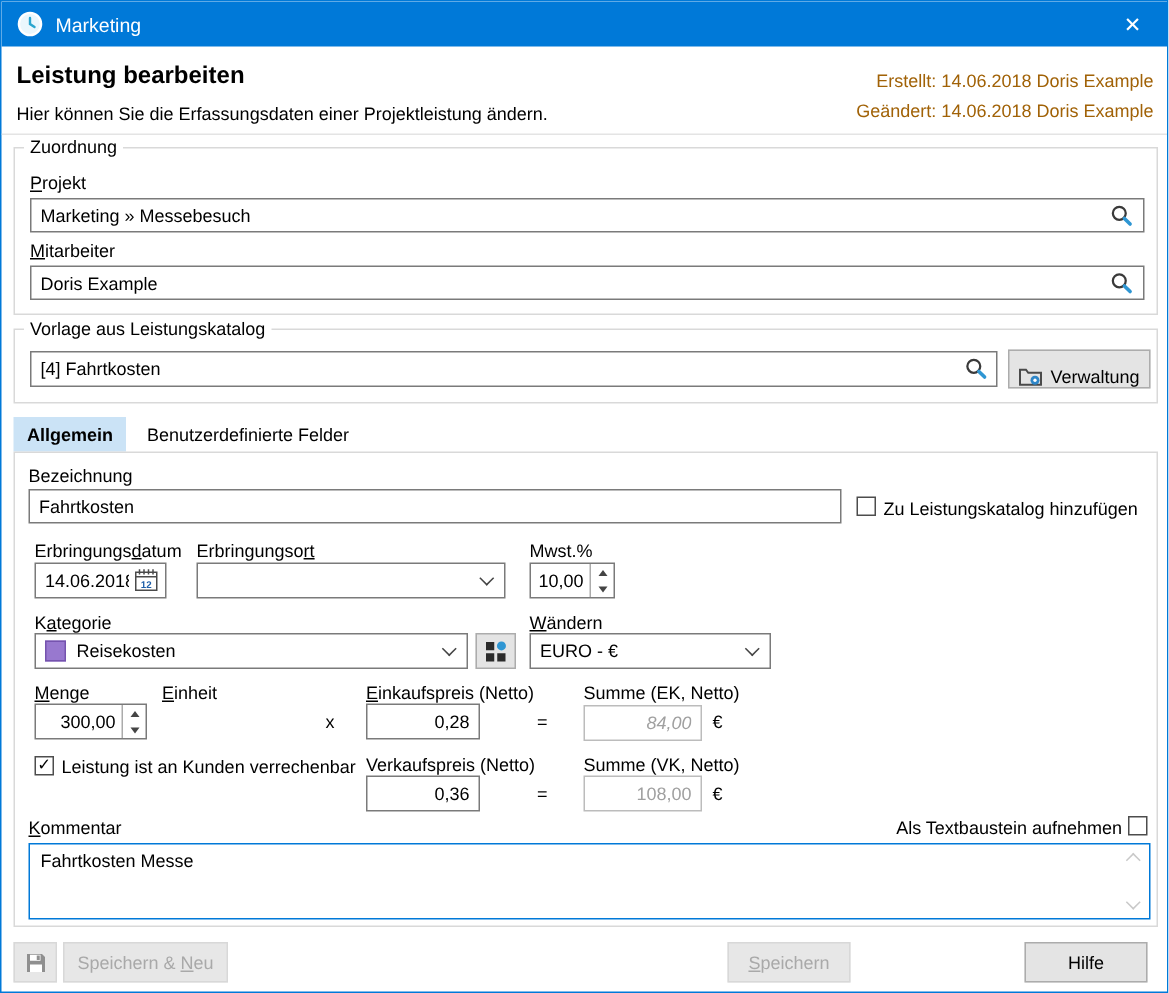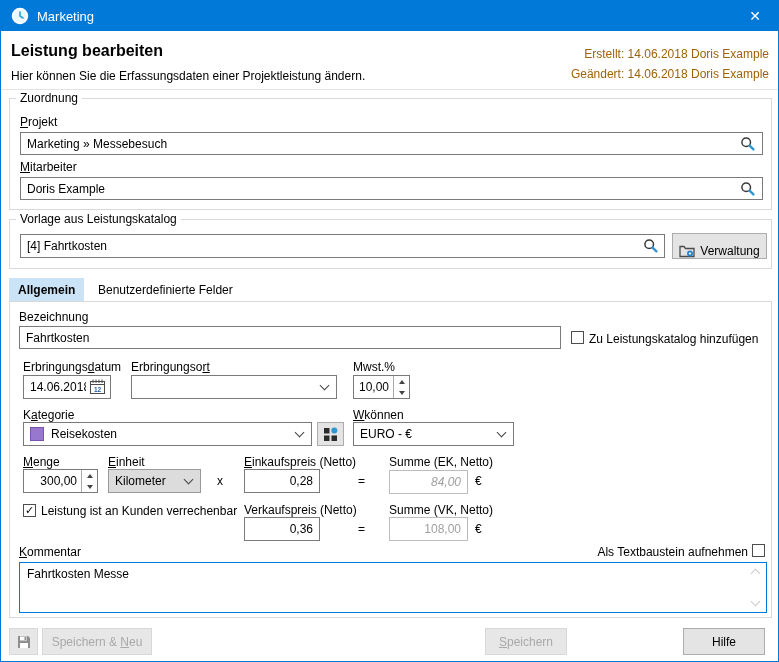--- a/index.html
+++ b/index.html
@@ -169,44 +169,40 @@
     </div>
     <div class="btn" style="left:307px; top:120px; width:27px; height:24px;">
       <svg width="15" height="15" viewBox="0 0 15 15">
         <rect x="1" y="1" width="5.5" height="5.5" fill="#2b2b2b"></rect>
         <rect x="1" y="8.5" width="5.5" height="5.5" fill="#2b2b2b"></rect>
         <rect x="8.5" y="8.5" width="5.5" height="5.5" fill="#2b2b2b"></rect>
         <circle cx="11.3" cy="3.6" r="3" fill="#2f96d3"></circle>
       </svg>
     </div>
 
-    <span class="lbl" style="left:343px; top:106px;"><span></span><span class="accel">W</span><span>können</span></span>
+    <span class="lbl" style="left:343px; top:106px;"><span></span><span class="accel">W</span><span>ändern</span></span>
     <div class="combo" style="left:343px; top:120px; width:161px; height:24px;">
       <span>EURO - €</span>
       <span class="chev"></span>
     </div>
 
     <span class="lbl bold" style="left:13px; top:153px;"><span></span><span class="accel">M</span><span>enge</span></span>
     <div class="spin" style="left:13px; top:167px; width:75px; height:24px;">
       <span class="num">300,00</span>
       <span class="spin-btns">
         <div>
             <span class="tri-up"></span>
           </div>
         <div>
             <span class="tri-dn"></span>
           </div>
       </span>
     </div>
 
     <span class="lbl" style="left:98px; top:153px;"><span></span><span class="accel">E</span><span>inheit</span></span>
-    <div class="combo gray" style="left:98px; top:167px; width:93px; height:24px;">
-      <span>Kilometer</span>
-      <span class="chev"></span>
-    </div>
     <span class="lbl" style="left:207px; top:172px;">x</span>
 
     <span class="lbl" style="left:234px; top:153px;"><span></span><span class="accel">E</span><span>inkaufspreis (Netto)</span></span>
     <input class="tb rt" style="left: 234px; top: 167px; width: 76px; height: 24px;" value="0,28">
     <span class="lbl" style="left:348px; top:172px;">=</span>
 
     <span class="lbl" style="left:379px; top:153px;">Summe (EK, Netto)</span>
     <input class="tb rt dis" style="left: 379px; top: 168px; width: 79px; height: 24px; font-style: italic;" disabled="" value="84,00">
     <span class="lbl" style="left:465px; top:172px;">€</span>
 

